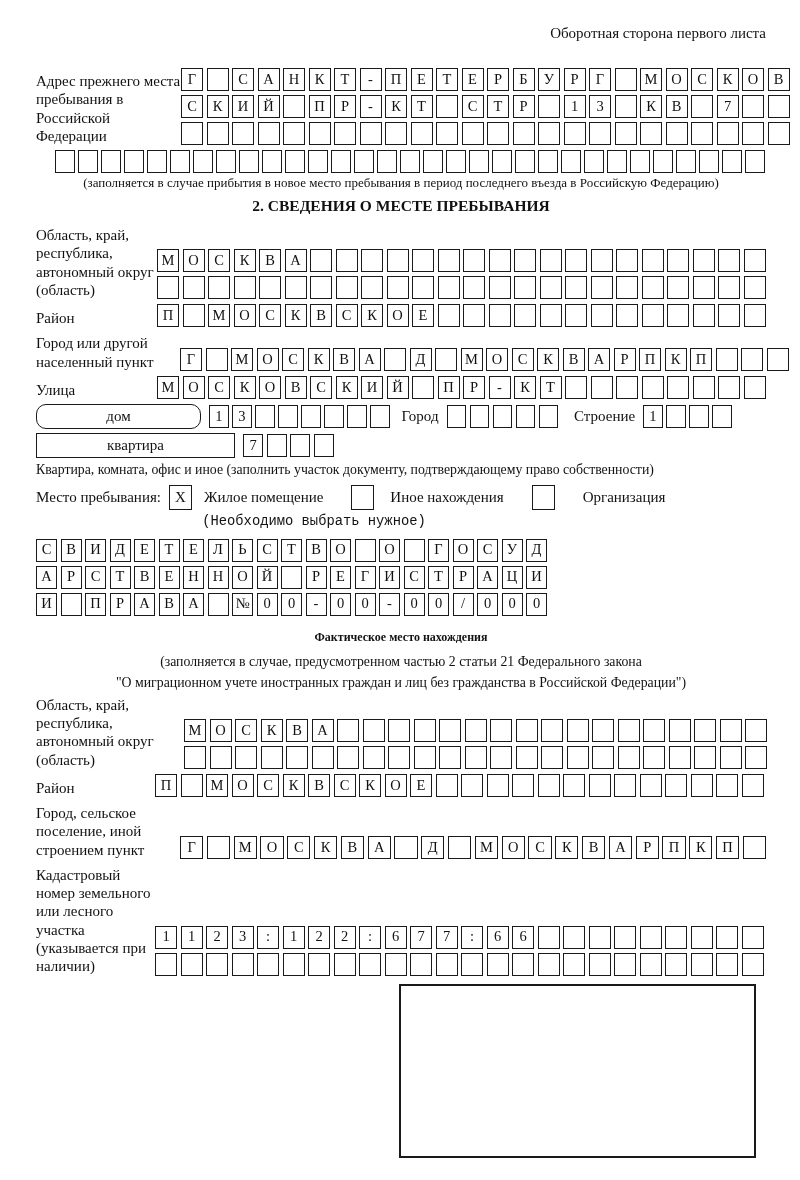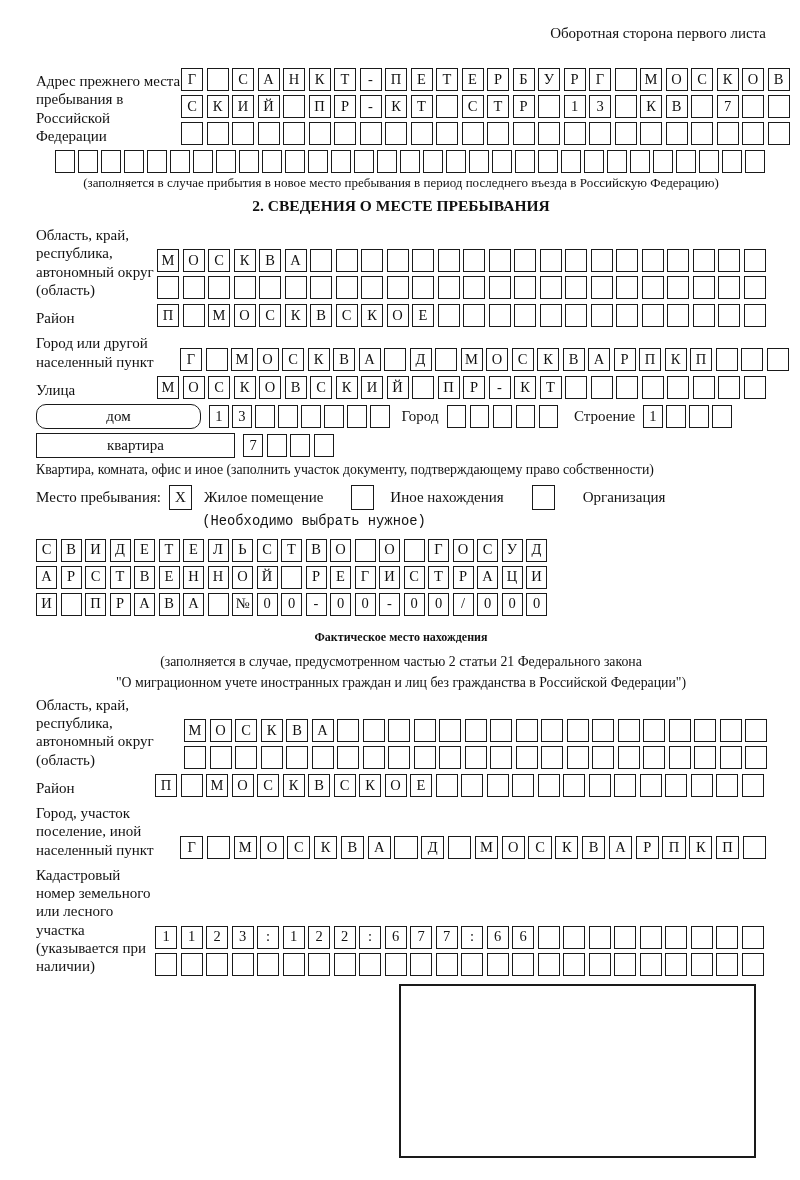--- a/index.html
+++ b/index.html
@@ -551,21 +551,21 @@
         <span class="cell"></span>
         <span class="cell"></span>
         <span class="cell"></span>
         <span class="cell"></span>
         <span class="cell"></span>
         <span class="cell"></span>
       </div>
   </div>
 
   <div class="row">
-    <div class="lbl w144">Город, участок поселение, иной населенный пункт</div>
+    <div class="lbl w144">Город, сельское поселение, иной строением пункт</div>
     <div class="cellrow c23">
         <span class="cell">Г</span>
         <span class="cell"></span>
         <span class="cell">М</span>
         <span class="cell">О</span>
         <span class="cell">С</span>
         <span class="cell">К</span>
         <span class="cell">В</span>
         <span class="cell">А</span>
         <span class="cell"></span>

